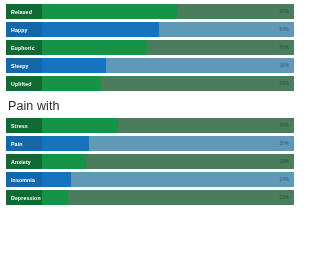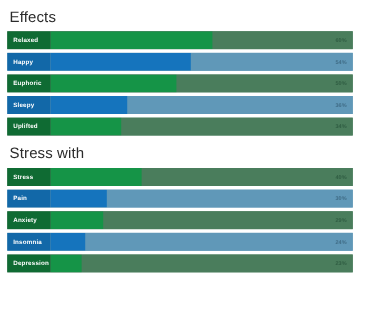--- a/index.html
+++ b/index.html
@@ -82,21 +82,20 @@
     letter-spacing: 0.1px;
     z-index: 3;
   }
 </style>
 </head>
 <body>
 
 <div class="page">
 
   <div class="section">
-    <div class="section-title">Effects</div>
     <div class="bars">
         <div class="bar-row" style="background: rgb(74, 125, 92);">
           <div class="bar-label" style="background: rgb(15, 107, 51);">Relaxed</div>
           <div class="bar-track" style="background: rgb(74, 125, 92);">
             <div class="bar-fill" style="background: rgb(21, 148, 71); width: 53.4884%;"></div>
             <div class="bar-pct" style="color: rgb(47, 92, 66);">60%</div>
           </div>
         </div>
         <div class="bar-row" style="background: rgb(96, 152, 184);">
           <div class="bar-label" style="background: rgb(18, 104, 168);">Happy</div>
@@ -123,21 +122,21 @@
           <div class="bar-label" style="background: rgb(15, 107, 51);">Uplifted</div>
           <div class="bar-track" style="background: rgb(74, 125, 92);">
             <div class="bar-fill" style="background: rgb(21, 148, 71); width: 23.2558%;"></div>
             <div class="bar-pct" style="color: rgb(47, 92, 66);">34%</div>
           </div>
         </div>
       </div>
   </div>
 
   <div class="section">
-    <div class="section-title second">Stress with</div>
+    <div class="section-title second">Pain with</div>
     <div class="bars">
         <div class="bar-row" style="background: rgb(74, 125, 92);">
           <div class="bar-label" style="background: rgb(15, 107, 51);">Stress</div>
           <div class="bar-track" style="background: rgb(74, 125, 92);">
             <div class="bar-fill" style="background: rgb(21, 148, 71); width: 30.2326%;"></div>
             <div class="bar-pct" style="color: rgb(47, 92, 66);">40%</div>
           </div>
         </div>
         <div class="bar-row" style="background: rgb(96, 152, 184);">
           <div class="bar-label" style="background: rgb(18, 104, 168);">Pain</div>

